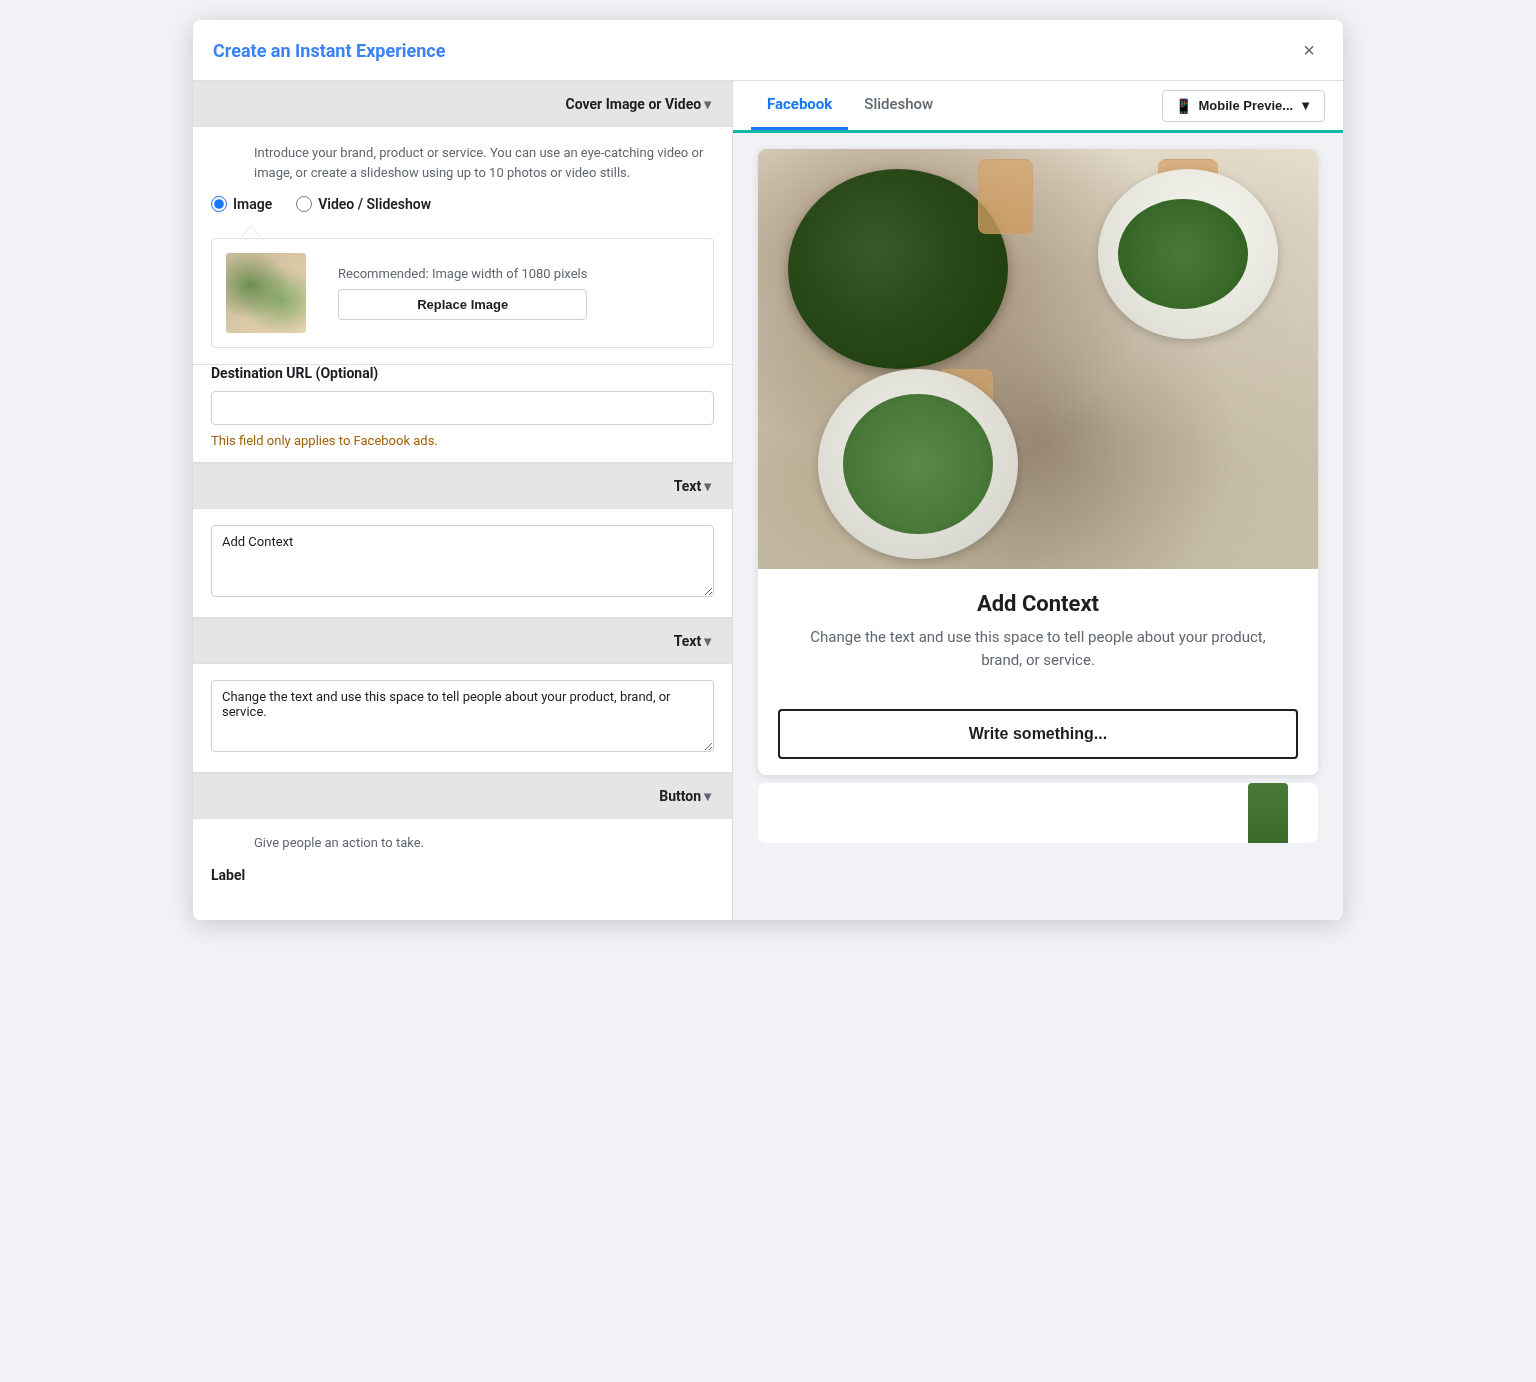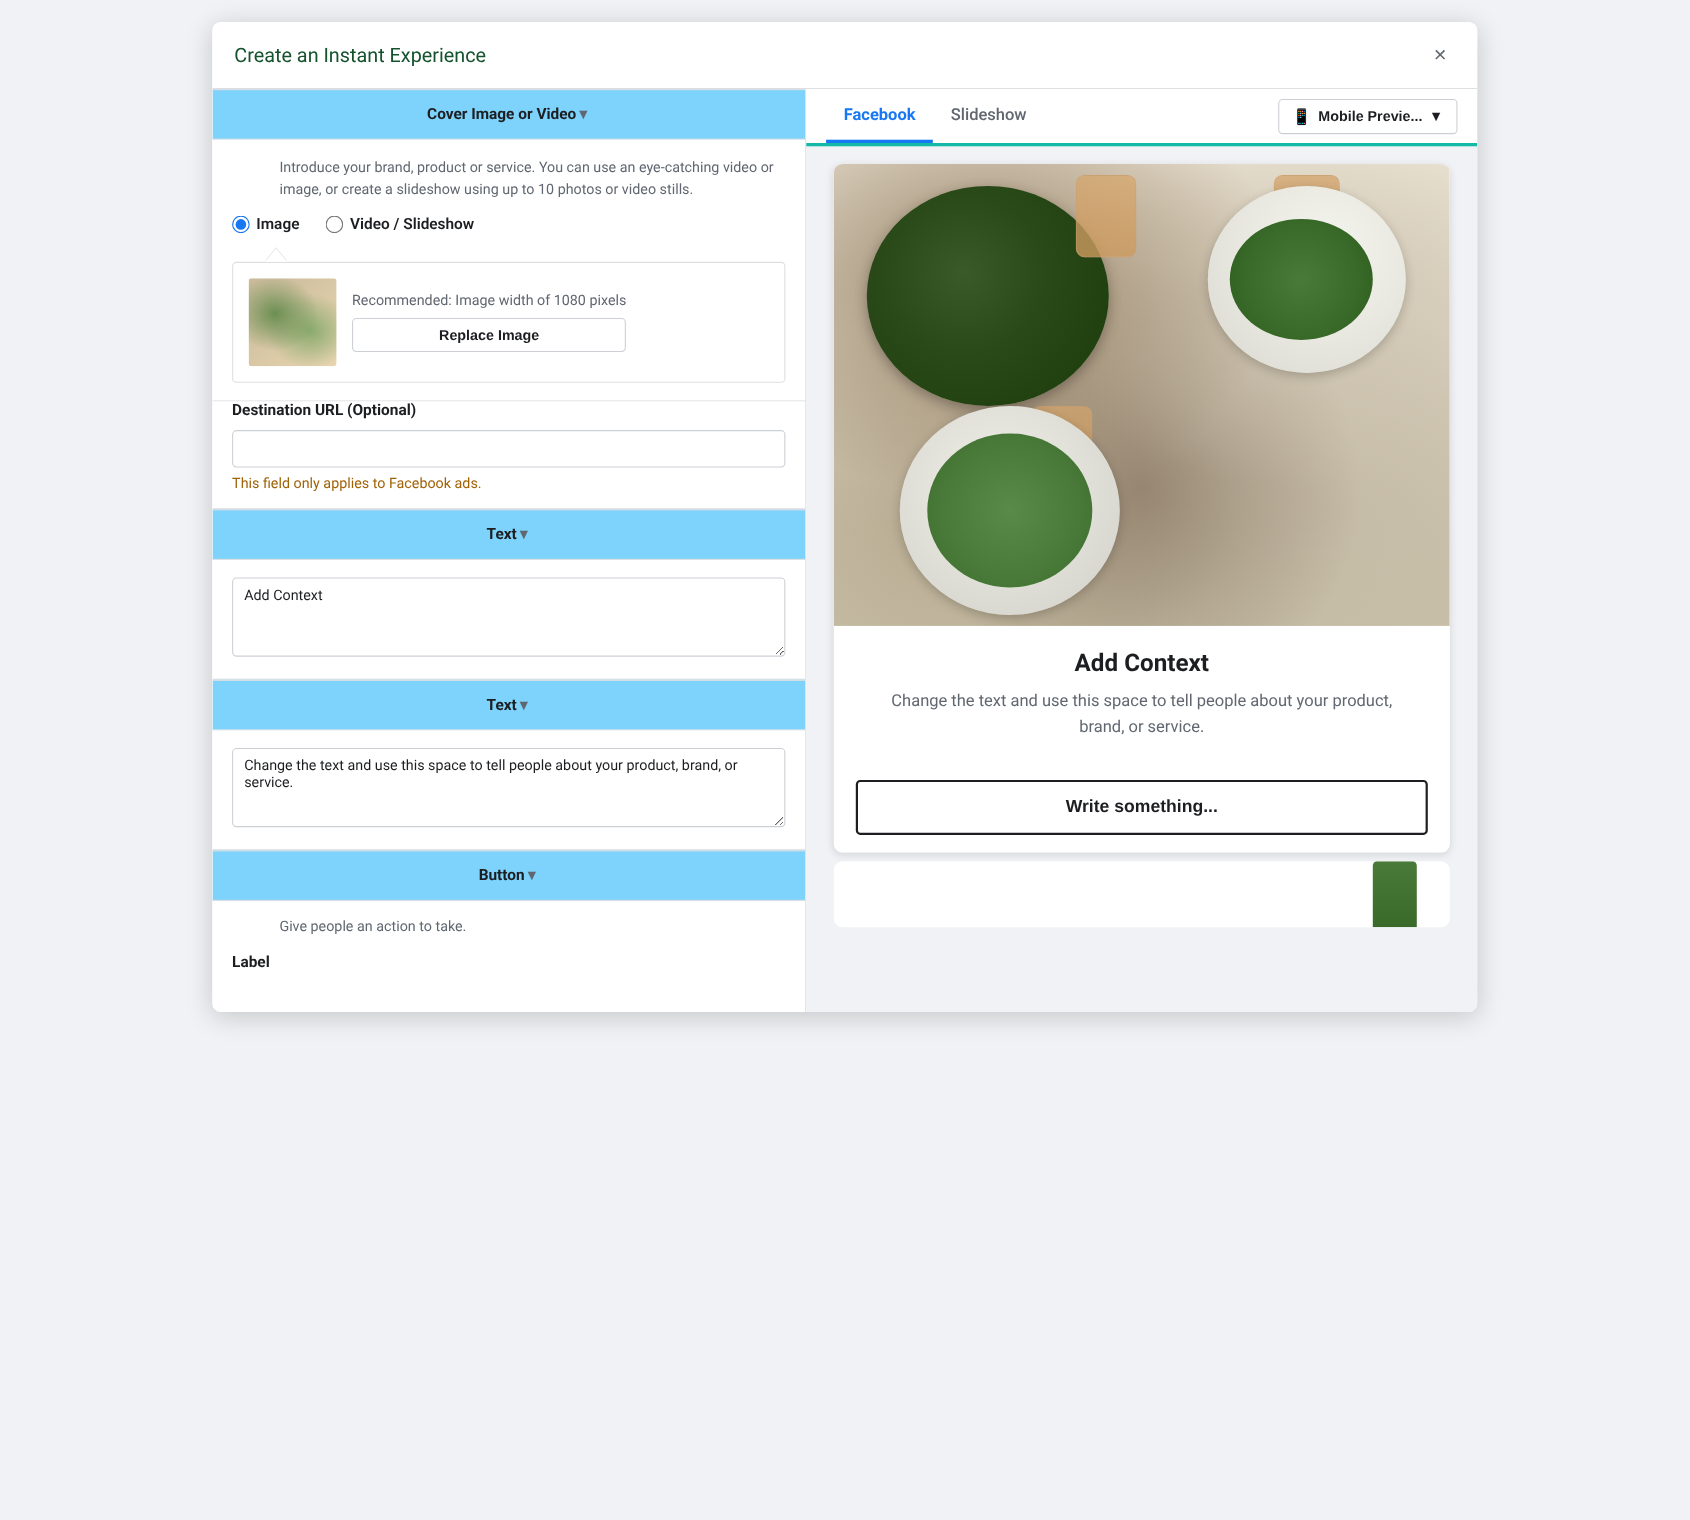--- a/index.html
+++ b/index.html
@@ -25,22 +25,22 @@
     .modal-header {
       display: flex;
       align-items: center;
       justify-content: space-between;
       padding: 16px 20px;
       border-bottom: 1px solid #dddfe2;
       background: #fff;
     }
     .modal-title {
       font-size: 18px;
-      font-weight: 400;
-      color: #14532d;
+      font-weight: 700;
+      color: #3b82f6;
     }
     .close-btn {
       background: none;
       border: none;
       font-size: 20px;
       color: #606770;
       cursor: pointer;
       padding: 4px 8px;
       line-height: 1;
     }
@@ -53,23 +53,23 @@
     .left-panel {
       width: 540px;
       min-width: 540px;
       border-right: 1px solid #dddfe2;
       overflow-y: auto;
       background: #fff;
     }
     .section-header {
       display: flex;
       align-items: center;
-      justify-content: center;
+      justify-content: flex-end;
       padding: 14px 18px;
-      background: #7dd3fc;
+      background: #e5e5e5;
       border-bottom: 1px solid #dddfe2;
       border-top: 1px solid #dddfe2;
     }
     .section-header-title {
       font-size: 14px;
       font-weight: 700;
       color: #1c1e21;
     }
     .chevron-icon {
       color: #606770;
@@ -114,21 +114,21 @@
       border-bottom: 12px solid #fff;
       margin: 0 auto 0 30px;
       filter: drop-shadow(0 -1px 0 #dddfe2);
     }
     .image-upload-box {
       border: 1px solid #dddfe2;
       border-radius: 4px;
       padding: 14px;
       display: flex;
       align-items: center;
-      gap: 14px;
+      gap: 32px;
       margin-bottom: 0;
     }
     .image-thumbnail {
       width: 80px;
       height: 80px;
       border-radius: 3px;
       background: #c8c8c8;
       overflow: hidden;
       flex-shrink: 0;
       position: relative;

